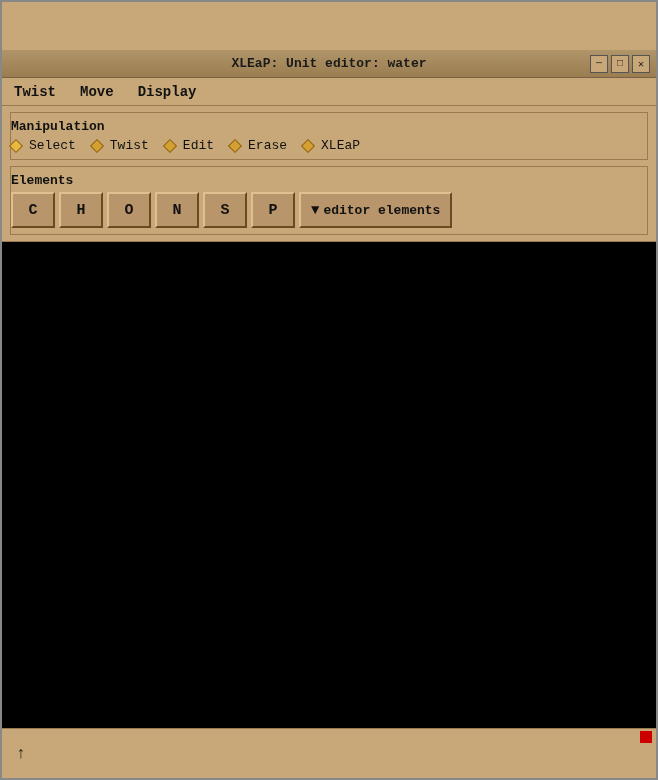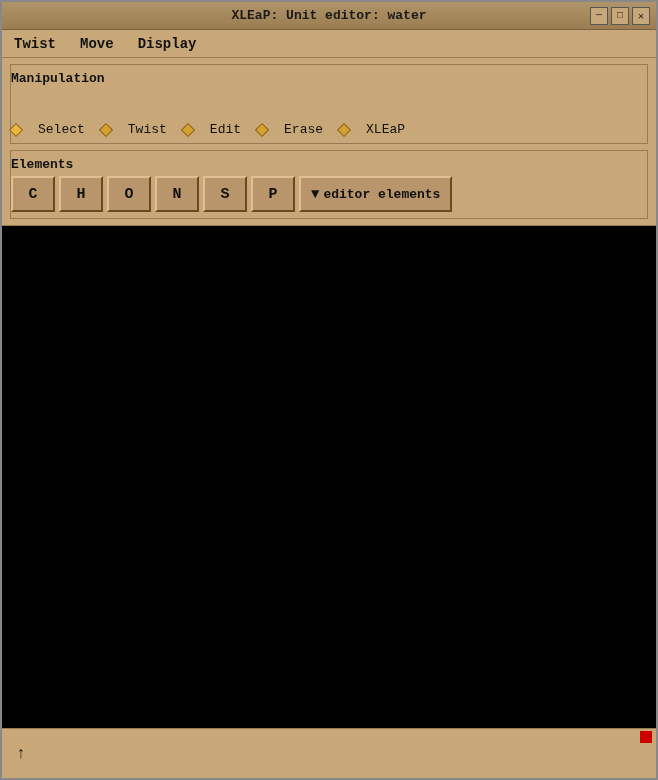--- a/index.html
+++ b/index.html
@@ -28,20 +28,21 @@
 
     .title-bar {
       background: linear-gradient(to bottom, #b0956a, #9a7d50);
       height: 28px;
       display: flex;
       align-items: center;
       justify-content: center;
       padding: 0 6px;
       border-bottom: 1px solid #7a6040;
       flex-shrink: 0;
+      margin-top: 48px;
     }
 
     .title-bar-text {
       color: #1a1a1a;
       font-size: 13px;
       font-weight: bold;
       flex: 1;
       text-align: center;
     }
 
@@ -110,25 +111,24 @@
     .manipulation-row {
       display: flex;
       align-items: center;
       gap: 16px;
       margin-top: 4px;
     }
 
     .radio-item {
       display: flex;
       align-items: center;
-      gap: 17px;
-      cursor: pointer;
-      font-size: 13px;
-      color: #111;
-      margin-top: 32px;
+      gap: 8px;
+      cursor: pointer;
+      font-size: 13px;
+      color: #111;
     }
 
     .radio-diamond {
       width: 10px;
       height: 10px;
       background: #d4a030;
       transform: rotate(45deg);
       border: 1px solid #8a6020;
       flex-shrink: 0;
     }

